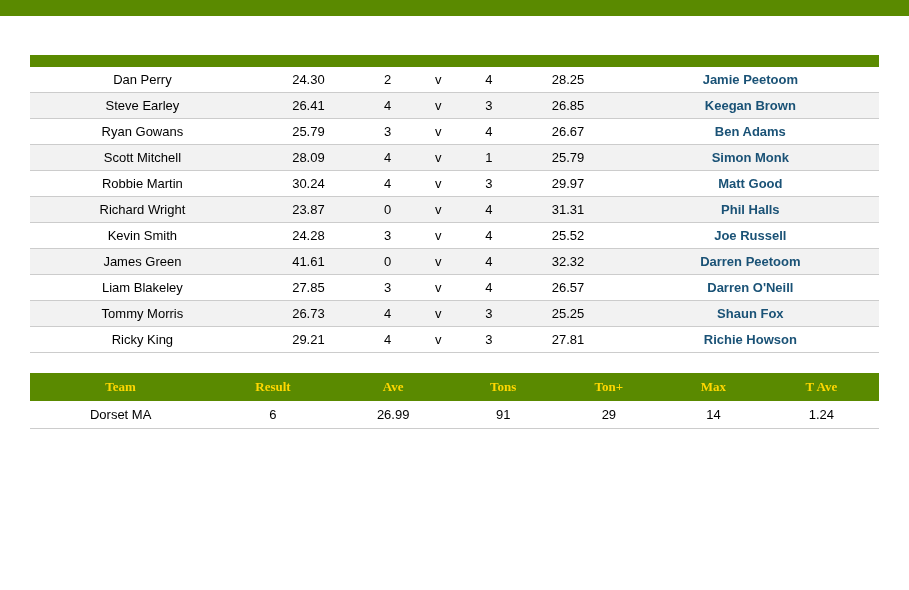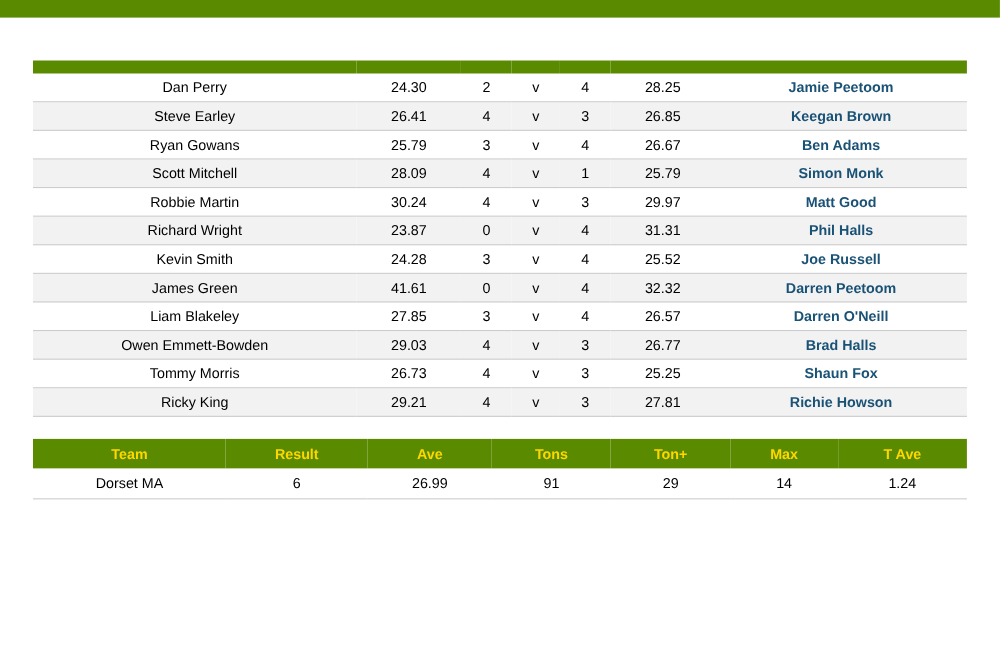--- a/index.html
+++ b/index.html
@@ -93,20 +93,21 @@
 
     
     .summary-table {
       width: 100%;
       border-collapse: collapse;
       font-size: 13px;
     }
 
     .summary-table thead tr {
       background-color: #5a8a00;
+      font-family: Liberation Serif, serif;
     }
 
     .summary-table thead th {
       color: #FFD700;
       font-weight: bold;
       padding: 6px 10px;
       text-align: center;
     }
 
     .summary-table tbody tr {
@@ -224,29 +225,20 @@
           <td class="player-name-right">Darren Peetoom</td>
         </tr>
         <tr>
           <td class="player-name-left">Liam Blakeley</td>
           <td>27.85</td>
           <td>3</td>
           <td>v</td>
           <td>4</td>
           <td>26.57</td>
           <td class="player-name-right">Darren O'Neill</td>
-        </tr>
-        <tr>
-          <td class="player-name-left">Owen Emmett-Bowden</td>
-          <td>29.03</td>
-          <td>4</td>
-          <td>v</td>
-          <td>3</td>
-          <td>26.77</td>
-          <td class="player-name-right">Brad Halls</td>
         </tr>
         <tr>
           <td class="player-name-left">Tommy Morris</td>
           <td>26.73</td>
           <td>4</td>
           <td>v</td>
           <td>3</td>
           <td>25.25</td>
           <td class="player-name-right">Shaun Fox</td>
         </tr>

